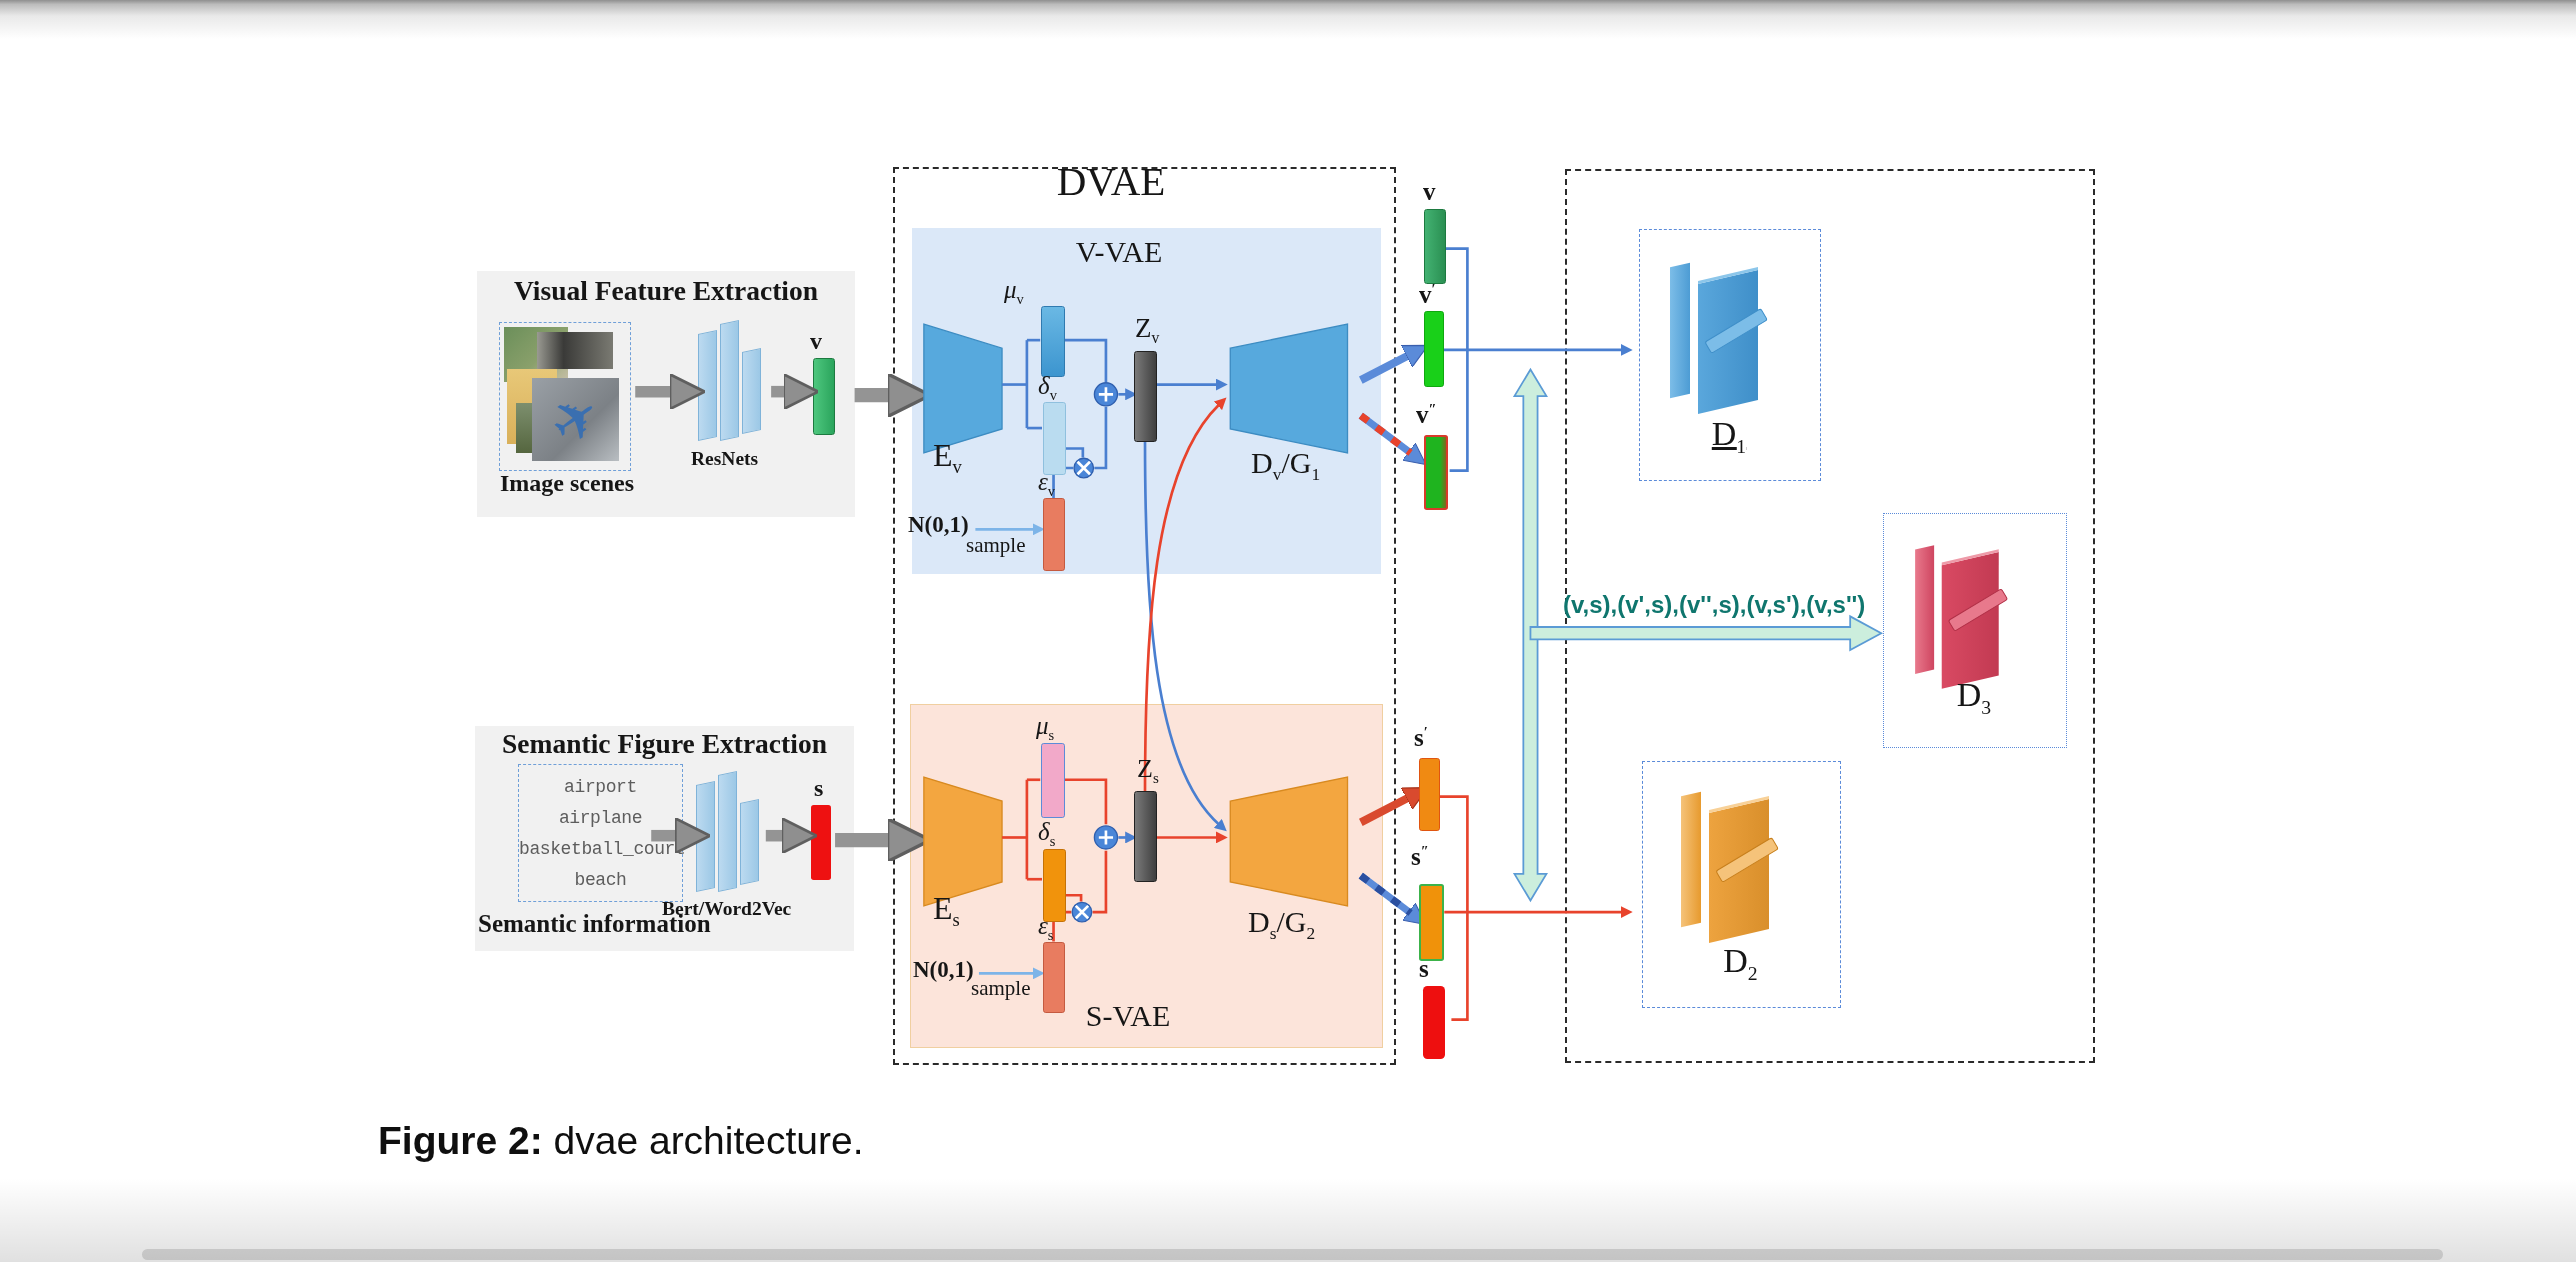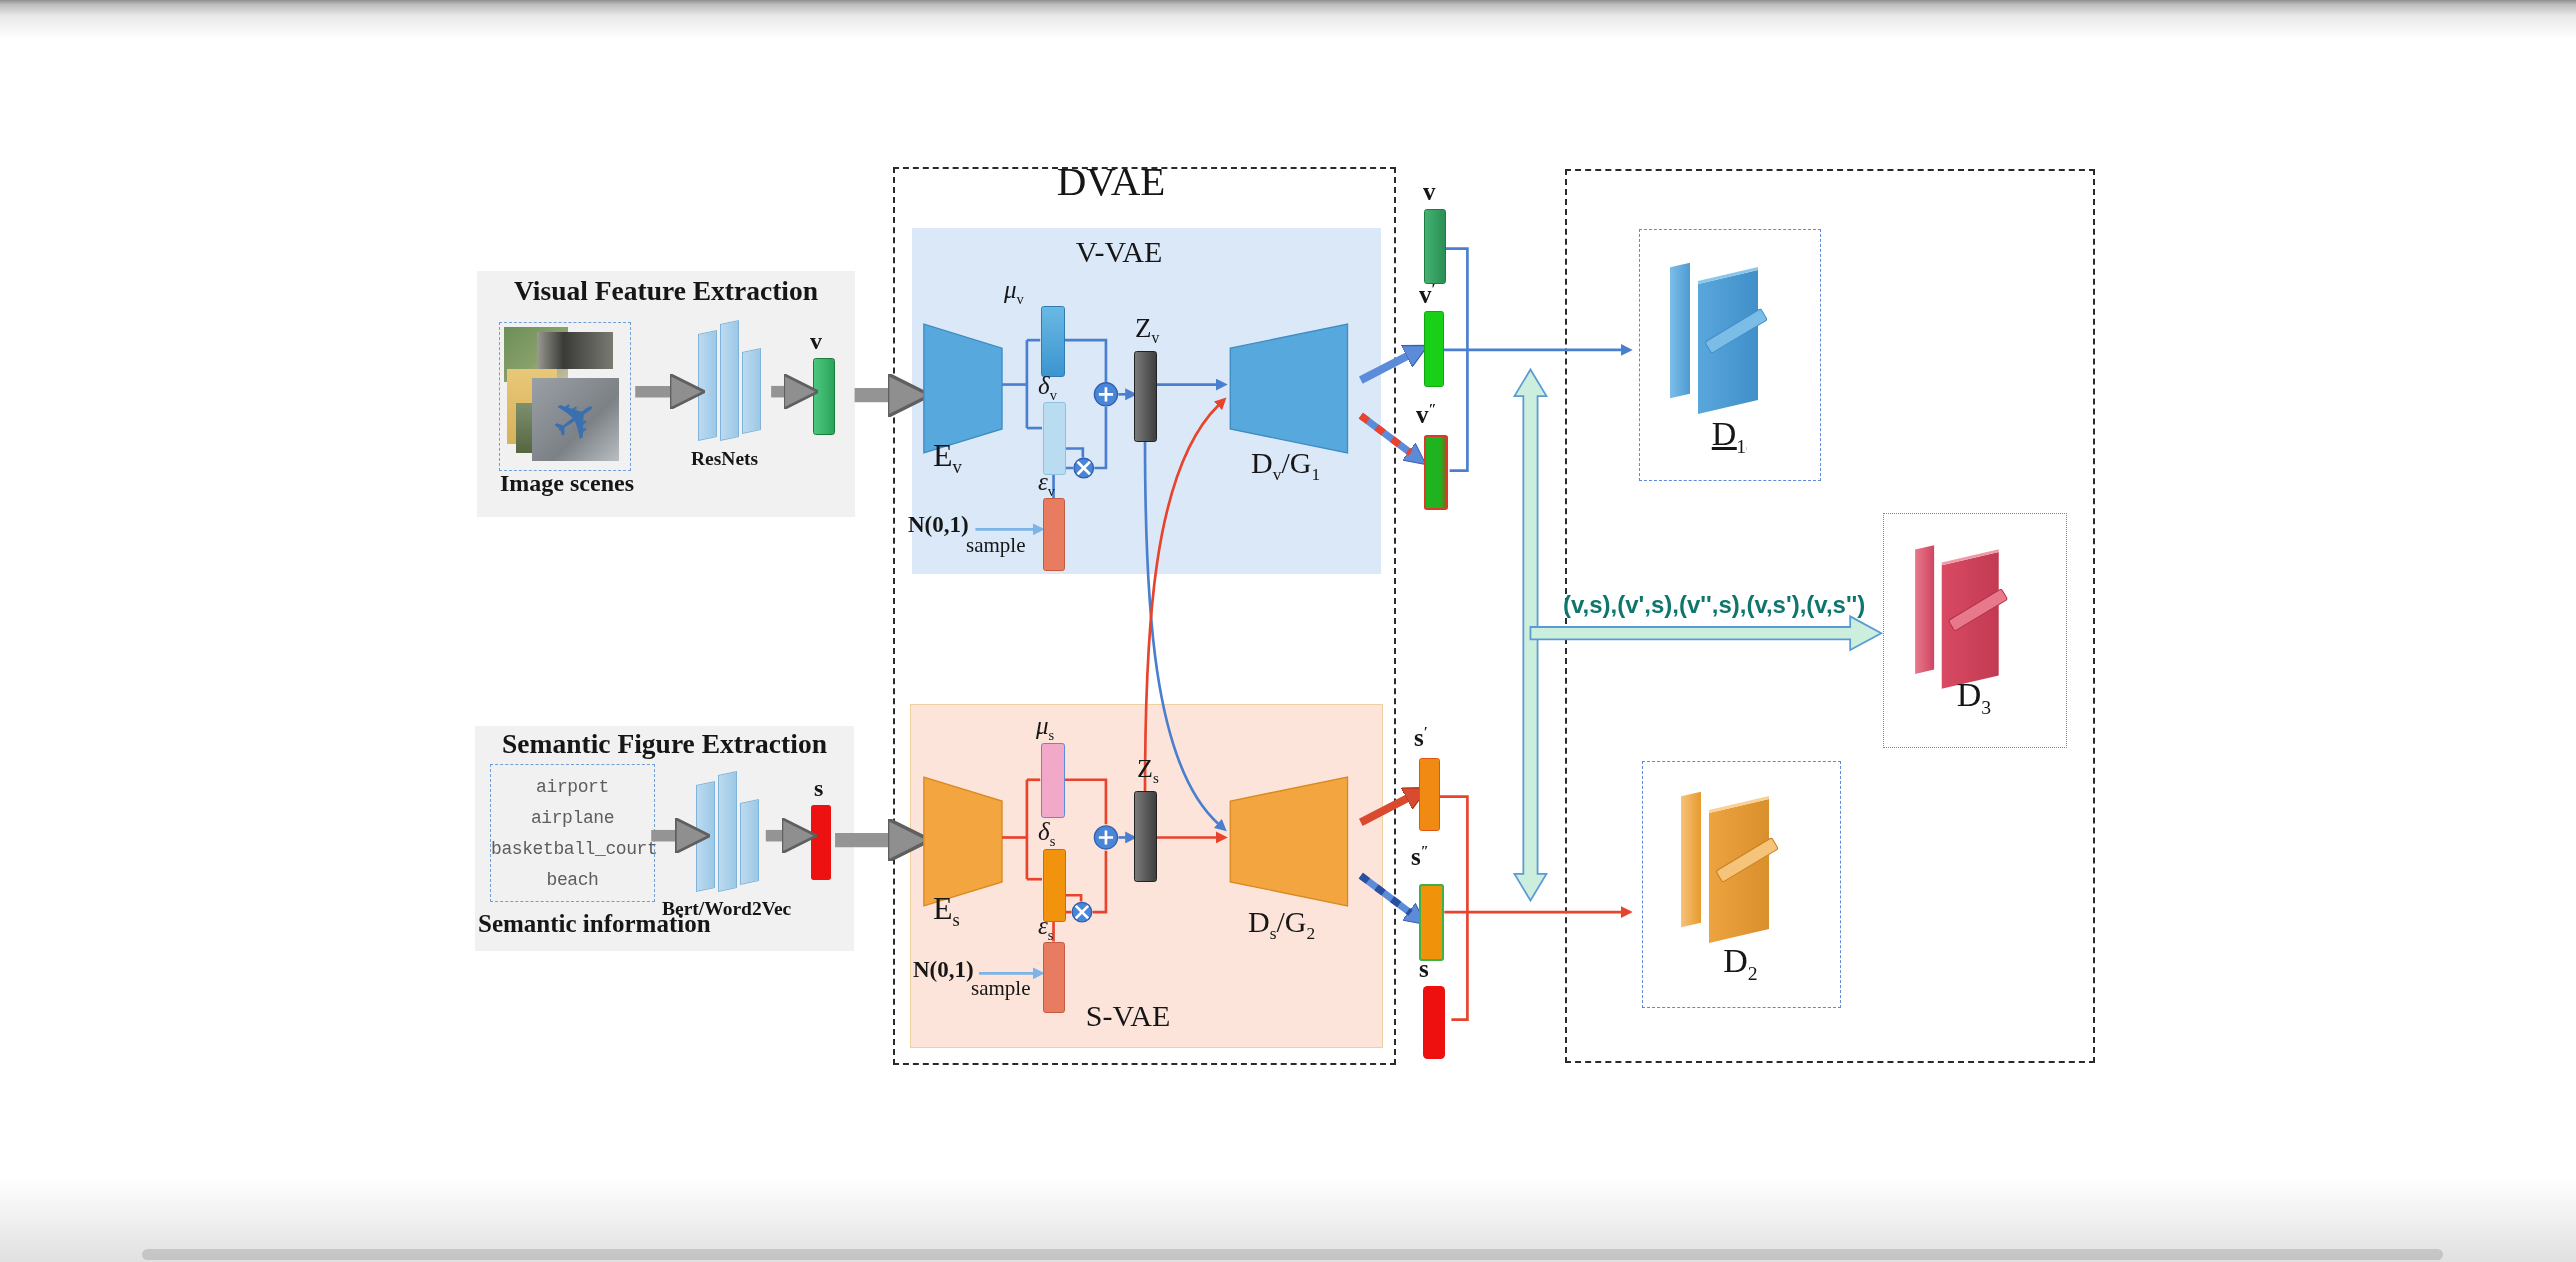--- a/index.html
+++ b/index.html
@@ -74,21 +74,21 @@
       <span class="n1"></span>
       <span class="n2"></span>
       <span class="n3"></span>
     </div>
   <div class="lbl bold" style="left:691px;top:449px;font-size:19.5px;">ResNets</div>
   <div class="lbl bold" style="left:810px;top:329px;font-size:24px;"><span>v</span></div>
   <div class="bar" style="left:813px;top:358px;width:19.5px;height:75px;background:linear-gradient(90deg,#4ec77e,#2aa45c);border:0.9px solid #1d7a40;"></div>
 
   <div class="gray-box" style="left:475px;top:726px;width:379px;height:225px;"></div>
   <div class="lbl bold ctr" style="left:475px;top:730px;width:379px;font-size:27.5px;">Semantic Figure Extraction</div>
-  <div class="dash-lblue" style="left:490px;top:764px;width:163px;height:136px;">
+  <div class="dash-lblue" style="left:518px;top:764px;width:163px;height:136px;">
     <div class="mono ctr" style="position:absolute;left:0;top:7px;width:163px;font-size:18px;color:#5d5d5d;letter-spacing:-0.4px;line-height:31px;">
       <div>airport</div>
       <div>airplane</div>
       <div>basketball_court</div>
       <div>beach</div>
     </div>
   </div>
   <div class="lbl bold" style="left:478px;top:911px;font-size:25px;">Semantic information</div>
   <div class="net-icon" style="left:696px;top:771px;">
       <span class="n1"></span>
@@ -256,17 +256,21 @@
   <div class="bar" style="left:1424px;top:311px;width:18px;height:74px;background:#19d019;border:0.9px solid #0fa80f;"></div>
   <div class="lbl bold" style="left:1416px;top:402px;font-size:25px;"><span>v</span><sup>″</sup></div>
   <div class="bar" style="left:1424px;top:435px;width:19.5px;height:71px;background:linear-gradient(90deg,#1fb41f 70%,#7a6b1d);border:2.7px solid #d93a2a;"></div>
   <div class="lbl bold" style="left:1414px;top:725px;font-size:25px;"><span>s</span><sup>′</sup></div>
   <div class="bar" style="left:1419px;top:758px;width:18.7px;height:71px;background:#f08a12;border:1.8px solid #e05510;"></div>
   <div class="lbl bold" style="left:1411px;top:844px;font-size:25px;"><span>s</span><sup>″</sup></div>
   <div class="bar" style="left:1419px;top:884px;width:21px;height:73px;background:#f0920a;border:2.7px solid #3cb34a;"></div>
   <div class="lbl bold" style="left:1419px;top:956px;font-size:25px;"><span>s</span><sup></sup></div>
   <div class="bar" style="left:1423px;top:986px;width:22px;height:73px;background:#ee0f0f;border-radius:4.4px;"></div>
 
+  <div class="lbl sans" style="left:378px;top:1121px;font-size:39px;color:#0f0f0f;">
+    <span class="bold">Figure 2:</span>
+    <span>dvae architecture.</span>
+  </div>
 
   <div id="bottom-bar"></div>
   <div id="bottom-shade"></div>
 </div>
 
 
 </body></html>

